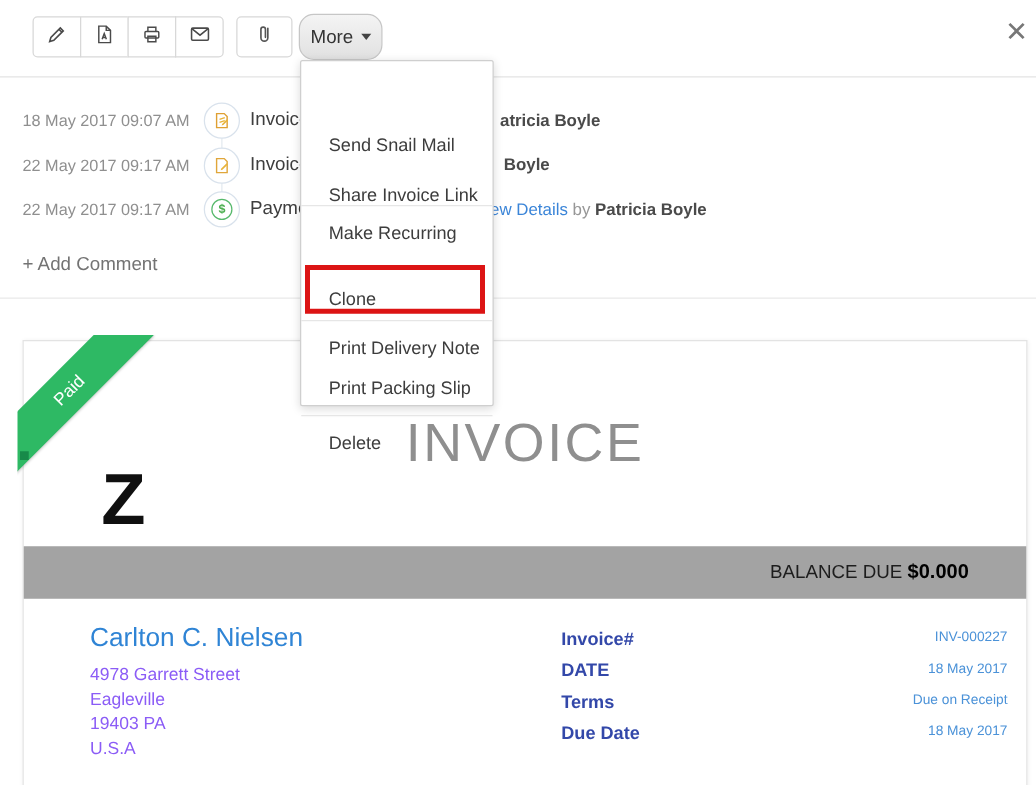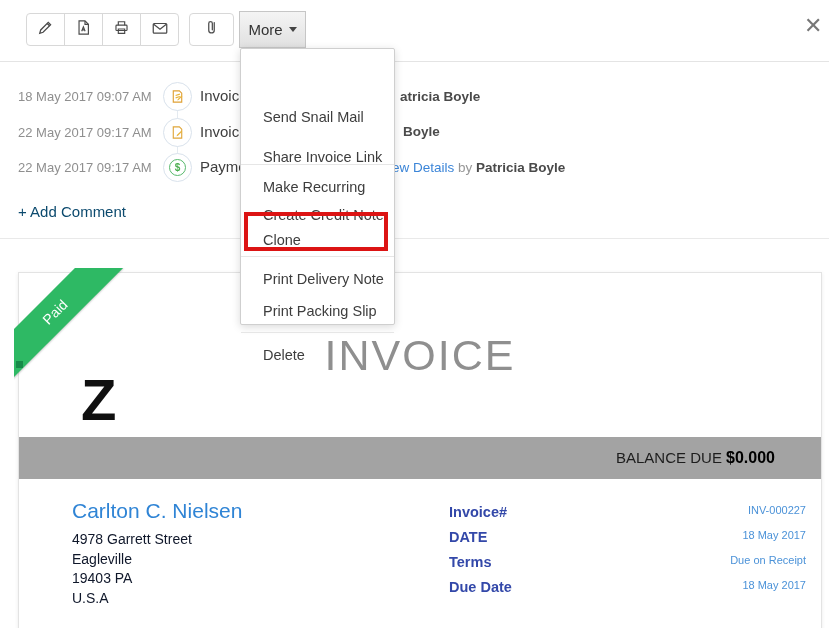--- a/index.html
+++ b/index.html
@@ -10,37 +10,37 @@
   
   .toolbar { position:absolute; left:0; top:0; width:829px; height:62px; background:#fff; border-bottom:1px solid #e4e4e4; }
   .btn-group { position:absolute; left:26px; top:13px; display:flex; }
   .tb-btn { width:39px; height:33px; background:#fff; border:1px solid #d8d8d8; margin-left:-1px;
             display:flex; align-items:center; justify-content:center; cursor:pointer; }
   .tb-btn:first-child { border-radius:4px 0 0 4px; margin-left:0; }
   .tb-btn:last-child { border-radius:0 4px 4px 0; }
   .tb-btn-solo { position:absolute; left:189px; top:13px; width:45px; height:33px; background:#fff;
                  border:1px solid #d8d8d8; border-radius:4px; display:flex; align-items:center; justify-content:center; }
   .more-btn { position:absolute; left:239px; top:11px; width:67px; height:37px;
-              background:linear-gradient(#f4f4f4,#e1e1e1); border:1px solid #c6c6c6; border-radius:0;
+              background:linear-gradient(#f4f4f4,#e1e1e1); border:1px solid #c6c6c6; border-radius:12px;
               font-size:15px; color:#333; display:flex; align-items:center; justify-content:center; gap:6px; }
   .caret { display:inline-block; width:0; height:0; border-left:4px solid transparent; border-right:4px solid transparent; border-top:5px solid #444; }
   .close-x { position:absolute; left:804px; top:15px; font-size:22px; color:#777; cursor:pointer; line-height:1; }
 
   
   .tl-date { position:absolute; left:18px; font-size:13px; color:#8f8f8f; }
   .tl-connector { position:absolute; left:177px; top:96px; width:1px; height:72px; background:#e4eaf0; }
   .tl-circle { position:absolute; left:163px; width:29px; height:29px; border:1px solid #d9e2ec; border-radius:50%;
                background:#fff; display:flex; align-items:center; justify-content:center; }
   .tl-label { position:absolute; left:200px; font-size:15px; color:#3e3e3e; white-space:nowrap; }
   .tl-frag { position:absolute; font-size:13.5px; color:#4a4a4a; font-weight:bold; white-space:nowrap; }
   .tl-frag .lnk { color:#3b85d8; font-weight:normal; }
   .tl-frag .by { color:#979797; font-weight:normal; }
   .dollar-ring { width:17px; height:17px; border:1.4px solid #57b96c; border-radius:50%;
                  color:#4caf50; font-size:10px; font-weight:bold; display:flex; align-items:center; justify-content:center; }
-  .add-comment { position:absolute; left:18px; top:203px; font-size:15px; color:#0c4a6e; cursor:pointer; }
+  .add-comment { position:absolute; left:18px; top:203px; font-size:15px; color:#737373; cursor:pointer; }
   .section-divider { position:absolute; left:0; top:238px; width:829px; height:1px; background:#e9e9e9; }
 
   
   .menu { position:absolute; left:240px; top:48px; width:155px; height:277px; background:#fff;
           border:1px solid #cfcfcf; border-radius:2px; box-shadow:0 2px 8px rgba(0,0,0,.15); z-index:50; }
   .menu-item { position:absolute; left:0; width:100%; padding-left:22px; font-size:14.5px; color:#3d3d3d;
                height:24px; line-height:24px; cursor:pointer; white-space:nowrap; }
   .menu-divider { position:absolute; left:0; width:100%; height:1px; background:#e6e6e6; }
   .red-box { position:absolute; left:3px; top:163px; width:144px; height:39px; border:4px solid #dc1414; z-index:60; pointer-events:none; }
 
@@ -54,21 +54,21 @@
   .ribbon { position:absolute; top:27px; left:-38px; width:158px; padding:9px 0; background:#2eb964; color:#fff;
             text-align:center; font-size:14px; transform:rotate(-45deg); box-shadow:0 1px 2px rgba(0,0,0,.2); }
   .inv-title { position:absolute; left:0; top:58px; width:100%; text-align:center; font-size:43px; font-weight:200;
                color:#8f8f8f; letter-spacing:2px; }
   .logo-z { position:absolute; left:62px; top:93px; font-size:58px; font-weight:800; color:#101010; }
   .balance-bar { position:absolute; left:0; top:164px; width:100%; height:42px; background:#a3a3a3;
                  text-align:right; line-height:42px; padding-right:46px; font-size:15px; color:#1d1d1d; }
   .balance-bar b { font-size:16px; color:#000; }
   .cust { position:absolute; left:53px; top:226px; }
   .cust-name { font-size:21px; color:#2f84d5; margin-bottom:7px; }
-  .cust-line { font-size:14px; color:#0f172a; line-height:19.5px; }
+  .cust-line { font-size:14px; color:#8b5cf6; line-height:19.5px; }
   .det-row { position:absolute; left:430px; width:360px; height:20px; }
   .det-label { position:absolute; left:0; width:207px; font-size:14.5px; font-weight:bold; color:#3348a9; }
   .det-value { position:absolute; left:0; width:357px; text-align:right; font-size:11px; color:#4b92d8; }
 </style>
 </head>
 <body>
 
 <div id="page">
 
   <div class="toolbar">
@@ -195,21 +195,20 @@
       <span class="det-label">Due Date</span>
       <span class="det-value">18 May 2017</span>
     </div>
   </div>
 
   <div class="menu">
     <div class="menu-item" style="top:56px">Send Snail Mail</div>
     <div class="menu-item" style="top:96px">Share Invoice Link</div>
     <div class="menu-divider" style="top:115px"></div>
     <div class="menu-item" style="top:126px">Make Recurring</div>
-    <div class="menu-item" style="top:154px">Create Credit Note</div>
     <div class="menu-item" style="top:179px">Clone</div>
     <div class="menu-divider" style="top:207px"></div>
     <div class="menu-item" style="top:218px">Print Delivery Note</div>
     <div class="menu-item" style="top:250px">Print Packing Slip</div>
     <div class="menu-divider" style="top:283px"></div>
     <div class="menu-item" style="top:294px">Delete</div>
     <div class="red-box"></div>
   </div>
 
 </div>

